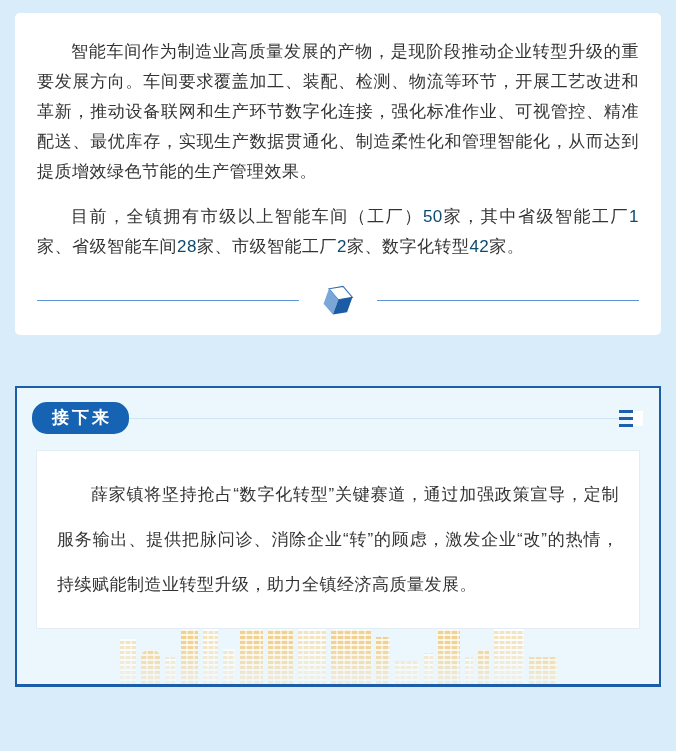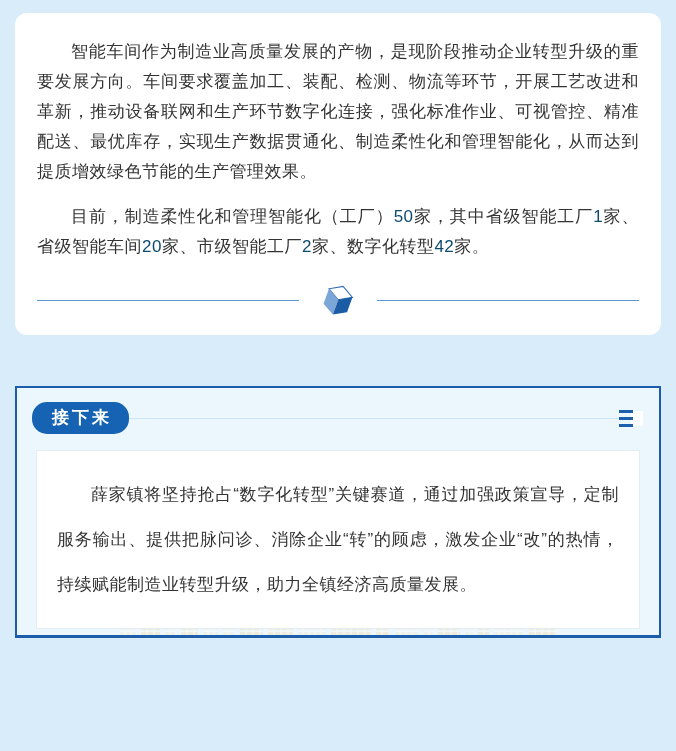--- a/index.html
+++ b/index.html
@@ -7,21 +7,21 @@
   body {
     background: #d9ecf9;
     font-family: "Liberation Sans", "DejaVu Sans", sans-serif;
     overflow: hidden;
   }
 
   
   .card1 {
     margin: 13px 15px 0 15px;
     background: #ffffff;
-    border-radius: 12px;
+    border-radius: 5px;
     padding: 24px 22px 18px 22px;
   }
   .card1 p {
     font-size: 17px;
     line-height: 30px;
     color: #333333;
     text-align: justify;
     text-indent: 2em;
     letter-spacing: 0.5px;
   }
@@ -44,21 +44,21 @@
     height: 33px;
     transform: rotate(20deg);
   }
 
   
   .card2 {
     margin: 51px 15px 0 15px;
     background: #ecf7fd;
     border: 2px solid #1c5da9;
     border-bottom-width: 3px;
-    height: 252px;
+    height: 301px;
     position: relative;
     overflow: hidden;
   }
   .card2-header {
     display: flex;
     align-items: center;
     margin: 14px 16px 0 15px;
     position: relative;
     z-index: 2;
   }
@@ -136,21 +136,21 @@
     left: 0; right: 0; bottom: 0; top: 0;
     background: linear-gradient(180deg, rgba(236,247,253,0) 55%, rgba(236,247,253,0.7) 96%);
     pointer-events: none;
   }
 </style>
 </head>
 <body>
 
 <div class="card1">
   <p>智能车间作为制造业高质量发展的产物，是现阶段推动企业转型升级的重要发展方向。车间要求覆盖加工、装配、检测、物流等环节，开展工艺改进和革新，推动设备联网和生产环节数字化连接，强化标准作业、可视管控、精准配送、最优库存，实现生产数据贯通化、制造柔性化和管理智能化，从而达到提质增效绿色节能的生产管理效果。</p>
-  <p class="second"><span>目前，制造柔性化和管理智能化（工厂）</span><span class="hl">50</span><span>家，其中省级智能工厂</span><span class="hl">1</span><span>家、省级智能车间</span><span class="hl">20</span><span>家、市级智能工厂</span><span class="hl">2</span><span>家、数字化转型</span><span class="hl">42</span><span>家。</span></p>
+  <p class="second"><span>目前，全镇拥有市级以上智能车间（工厂）</span><span class="hl">50</span><span>家，其中省级智能工厂</span><span class="hl">1</span><span>家、省级智能车间</span><span class="hl">28</span><span>家、市级智能工厂</span><span class="hl">2</span><span>家、数字化转型</span><span class="hl">42</span><span>家。</span></p>
 
   <div class="divider">
     <div class="line"></div>
     <svg class="cube" viewBox="0 0 36 38">
       <polygon points="18,1 33,9.5 18,18 3,9.5" fill="#ffffff" stroke="#2f6cb3" stroke-width="1.2"></polygon>
       <polygon points="3,9.5 18,18 18,37 3,28.5" fill="#7aa6d8"></polygon>
       <polygon points="33,9.5 18,18 18,37 33,28.5" fill="#1c5ca4"></polygon>
     </svg>
     <div class="line"></div>
   </div>

